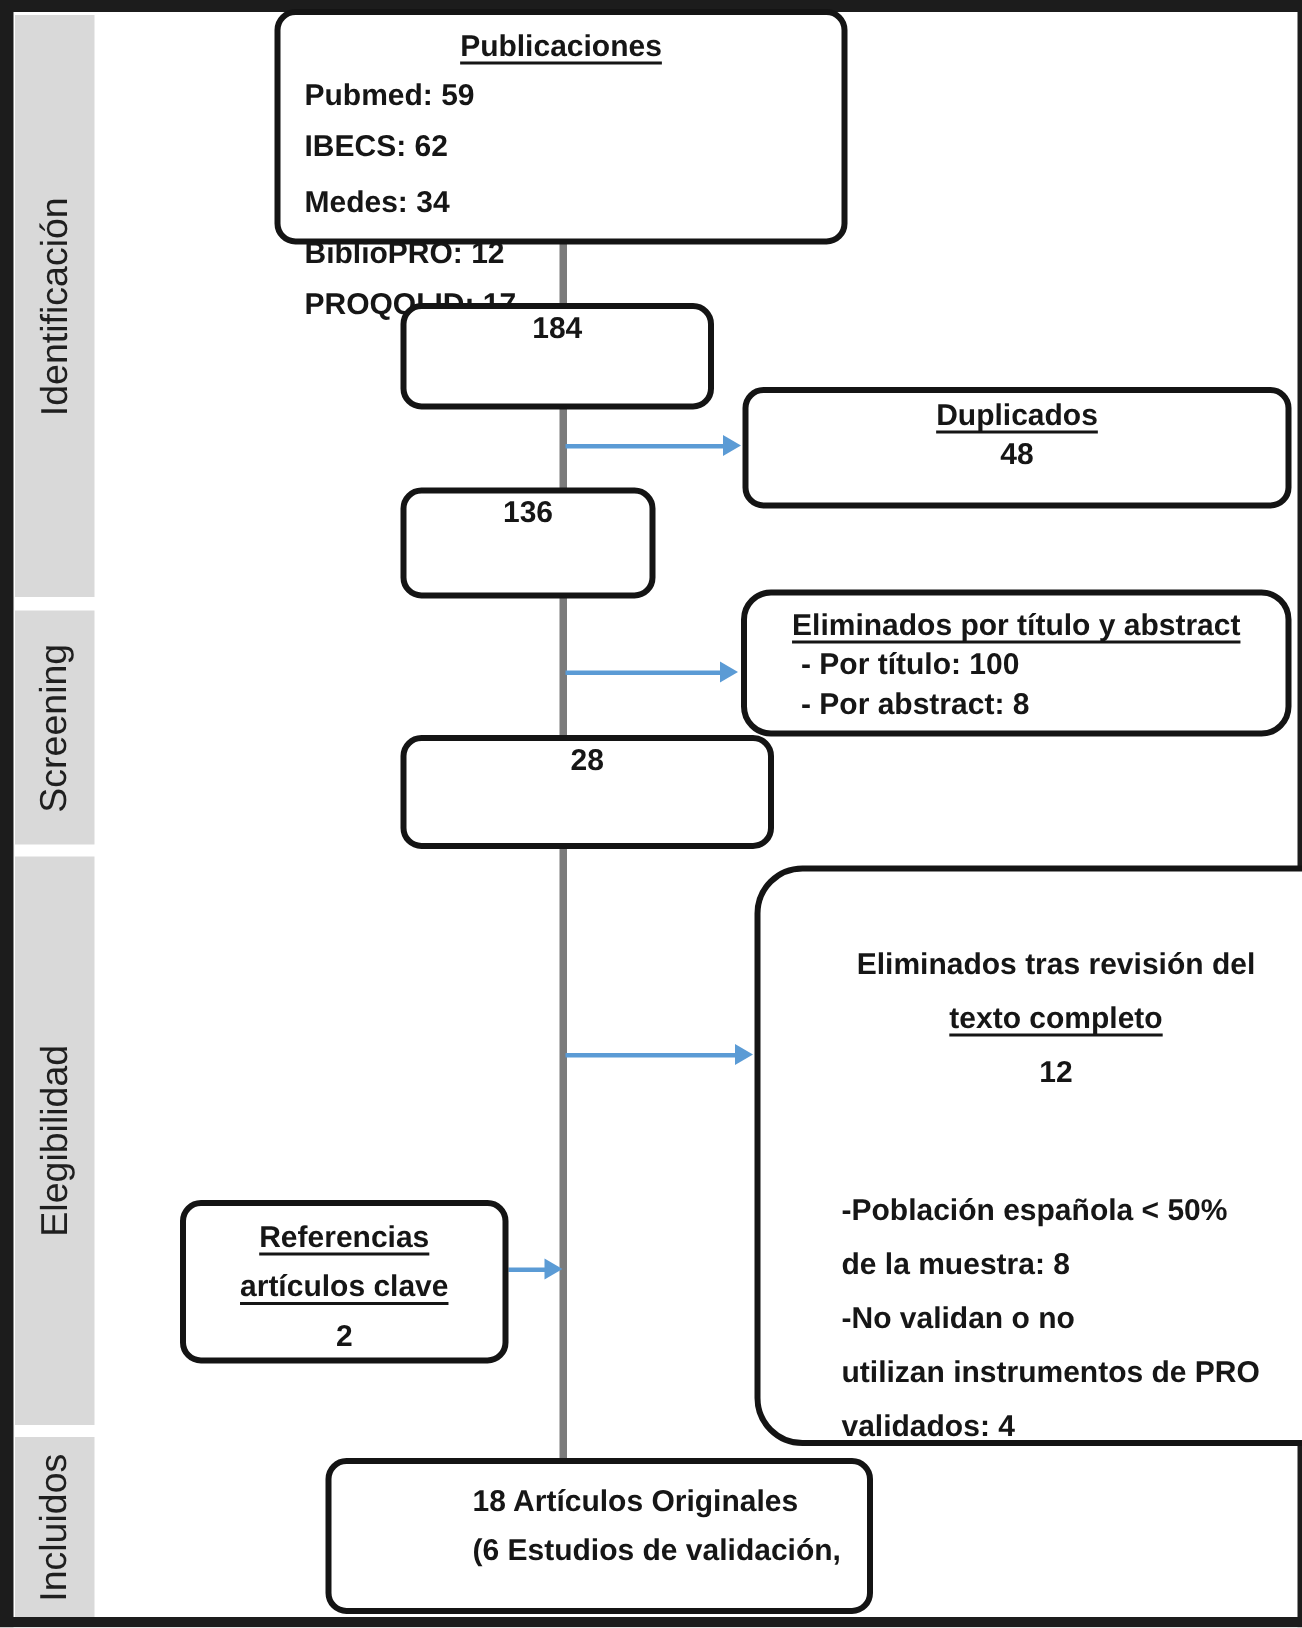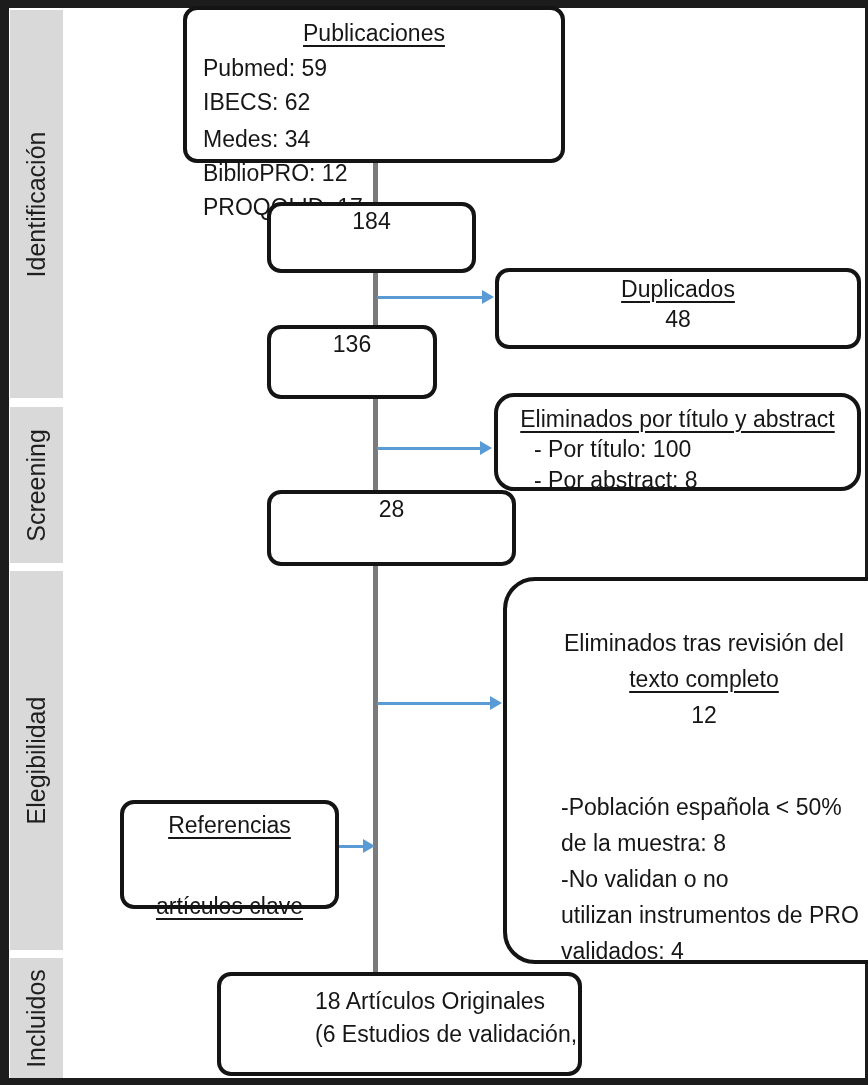--- a/index.html
+++ b/index.html
@@ -77,23 +77,24 @@
   #arrow-texto        { left: 377px; top: 696px; width: 125px; }
   #arrow-referencias  { left: 339px; top: 839px; width: 36px; }
 
   
   .box {
     position: absolute;
     box-sizing: border-box;
     background: #ffffff;
     border: 4px solid #141414;
     border-radius: 14px;
-    font-size: 23px;
+    font-size: 20px;
     line-height: 1.32;
     color: #161616;
+    font-weight: bold;
   }
   .center-v {
     display: flex;
     flex-direction: column;
     align-items: center;
     justify-content: flex-start;
     text-align: center;
   }
   .u {
     text-decoration: underline;
@@ -105,31 +106,31 @@
   #box-publicaciones .title { text-align: center; margin-top: 8px; }
   .pub-cols { display: flex; padding: 3px 0 0 16px; flex-direction: column; }
   .pub-col1 { width: 158px; }
   .pub-col  div { line-height: 34px; }
   .pub-medes { margin-top: 3px; }
 
   #box-184 { left: 267px; top: 202px; width: 209px; height: 71px; }
   #box-136 { left: 267px; top: 325px; width: 170px; height: 74px; }
   #box-28  { left: 267px; top: 490px; width: 249px; height: 76px; }
 
-  #box-duplicados { left: 495px; top: 268px; width: 366px; height: 81px; padding-top: 2px; }
+  #box-duplicados { left: 495px; top: 258px; width: 366px; height: 81px; padding-top: 2px; }
 
   #box-elim-titulo { left: 494px; top: 393px; width: 367px; height: 98px; padding-top: 7px; border-radius: 20px; }
   #box-elim-titulo .title { text-align: center; }
   #box-elim-titulo .items { padding-left: 36px; }
 
   #box-elim-texto { left: 503px; top: 577px; width: 402px; height: 387px; border-radius: 32px; }
   #box-elim-texto .head { text-align: center; margin-top: 44px; line-height: 36px; }
   #box-elim-texto .items { margin-top: 56px; padding-left: 54px; padding-right: 4px; line-height: 36px; }
 
-  #box-referencias { left: 120px; top: 800px; width: 219px; height: 109px; padding-top: 5px; gap: 48px; }
+  #box-referencias { left: 120px; top: 800px; width: 219px; height: 109px; padding-top: 5px; }
   #box-referencias div { line-height: 33px; }
 
   #box-incluidos { left: 217px; top: 972px; width: 365px; height: 104px; padding: 9px 0 0 70px; }
   #box-incluidos div { line-height: 33px; margin-left: 24px; }
 </style>
 </head>
 <body>
 
 <div id="canvas">
 

